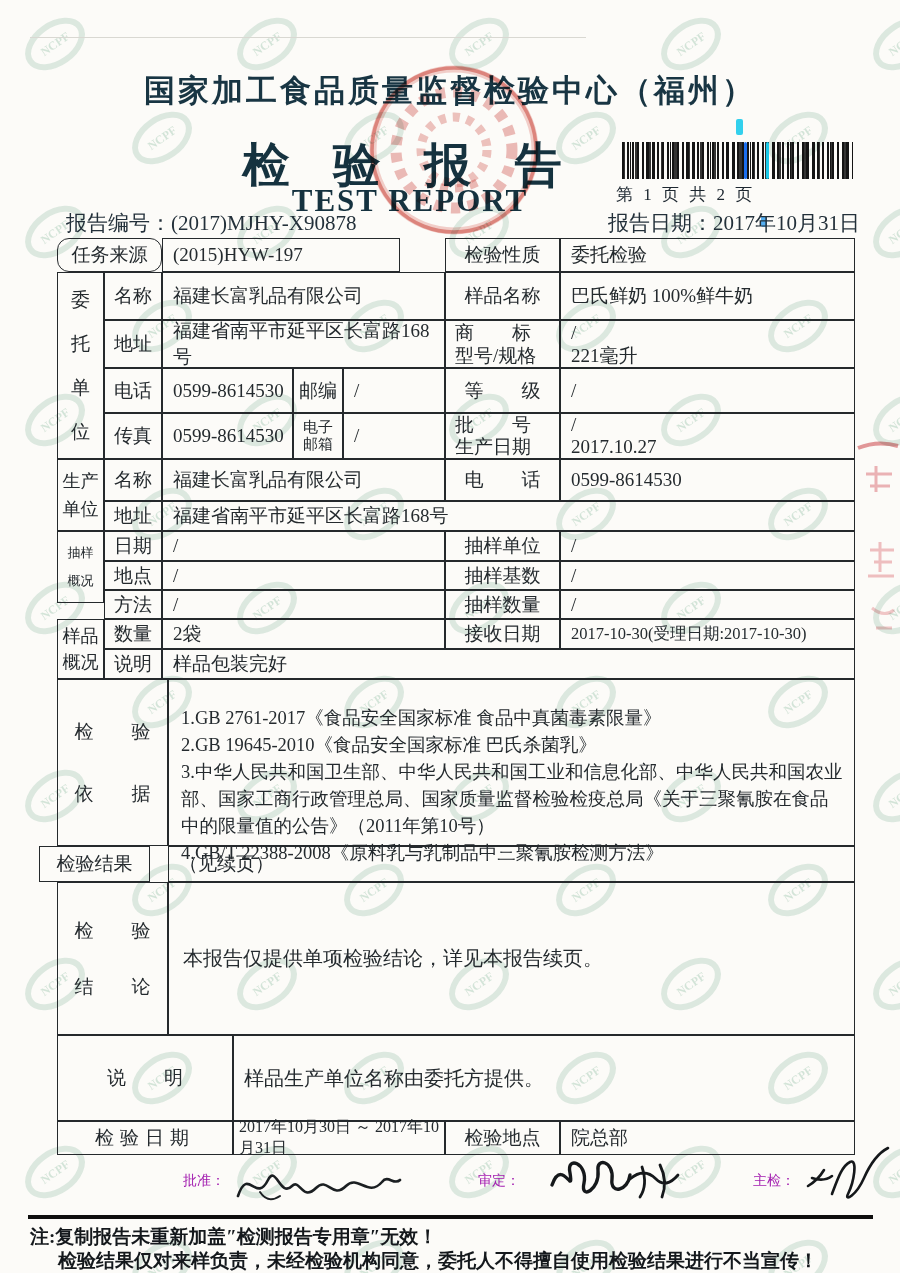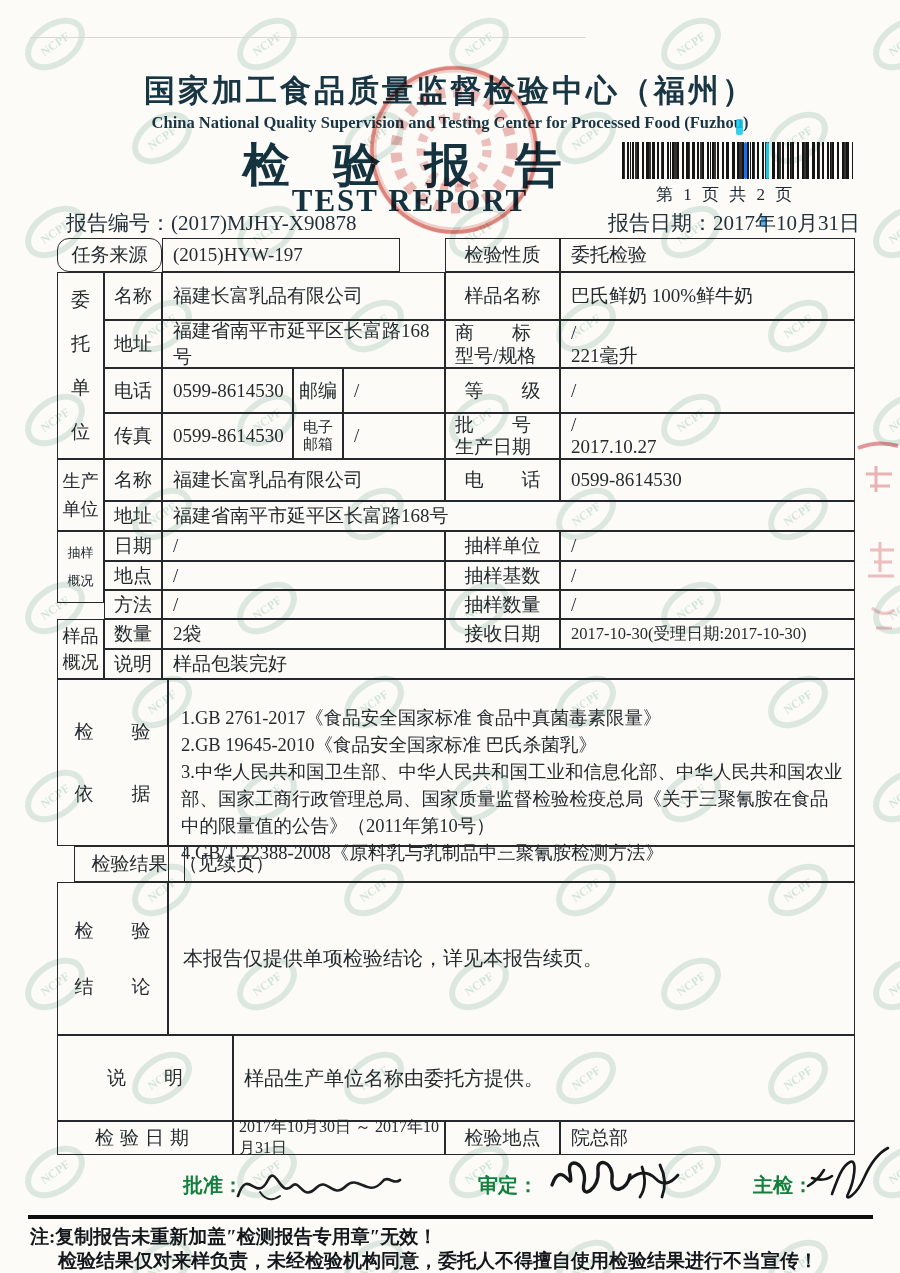--- a/index.html
+++ b/index.html
@@ -11,36 +11,36 @@
   
   .org-cn{left:0;width:900px;top:70px;font-size:31px;font-weight:bold;color:#183543;letter-spacing:3px;}
   .org-en{left:0;width:900px;top:113px;font-size:16.5px;font-weight:bold;color:#183543;}
   .title-cn{left:150px;width:520px;top:134px;font-size:47px;font-weight:bold;color:#15323f;letter-spacing:16px;}
   .title-en{left:150px;width:520px;top:183px;font-size:31px;font-weight:bold;color:#15323f;letter-spacing:2px;}
   .barcode{left:622px;top:142px;width:231px;height:37px;
     background:
       repeating-linear-gradient(90deg,#141414 0 2px,transparent 2px 5px),
       repeating-linear-gradient(90deg,#141414 0 1px,transparent 1px 8px),
       repeating-linear-gradient(90deg,rgba(17,17,17,.85) 0 3px,transparent 3px 13px);}
-  .page-info{left:616px;top:183px;font-size:17px;letter-spacing:3px;color:#1d2730;margin-left:40px;}
+  .page-info{left:616px;top:183px;font-size:17px;letter-spacing:3px;color:#1d2730;}
   .meta{font-size:21px;color:#23303a;}
   
   .cell{position:absolute;box-sizing:border-box;border:1.7px solid #25292c;
         display:flex;align-items:center;font-size:19px;}
   .lab{justify-content:center;text-align:center;}
   .val{padding-left:10px;}
   .pre{white-space:pre-line;}
   .two{flex-direction:column;align-items:stretch;justify-content:center;padding:0;}
   .two > div{height:50%;display:flex;align-items:center;}
   .two.lab > div{justify-content:flex-start;padding-left:9px;}
   .two .ln-val{padding-left:10px;}
   .small{font-size:15px;line-height:17px;}
   .basis-val{align-items:flex-start;padding:25px 8px 0 12px;display:block;}
   .basis-val p{margin:0;font-size:18.5px;line-height:27px;}
-  .foot-label{font-size:20px;font-weight:bold;color:#15803d;}
+  .foot-label{font-size:14px;font-weight:normal;color:#a21caf;}
   .rule{left:28px;top:1215px;width:845px;height:4px;background:#0e0e0e;}
   .note{font-size:19px;font-weight:bold;color:#14181c;}
   .artifact{position:absolute;border-radius:2px;}
   .scanline{left:30px;top:37px;width:556px;height:1px;background:#d9d8d2;}
 </style>
 </head>
 <body>
 
 <div class="page">
 
@@ -56,21 +56,20 @@
           <text text-anchor="middle" dy="4" font-size="12" font-weight="bold" fill="rgba(155,195,172,0.42)">NCPF</text>
         </g>
       </pattern>
     </defs>
     <rect width="900" height="1273" fill="url(#wmp)"></rect>
   </svg>
 
   <div class="abs scanline"></div>
 
   <div class="abs center org-cn">国家加工食品质量监督检验中心（福州）</div>
-  <div class="abs center org-en">China National Quality Supervision and Testing Center for Processed Food (Fuzhou)</div>
   <div class="abs center title-cn">检 验 报 告</div>
   <div class="abs center title-en">TEST REPORT</div>
 
   <div class="abs barcode"></div>
   <div class="artifact" style="left:744px;top:142px;width:3px;height:37px;background:#1b6ff0;"></div>
   <div class="artifact" style="left:766px;top:142px;width:3px;height:37px;background:#19c9e8;"></div>
   <div class="artifact" style="left:736px;top:119px;width:7px;height:16px;background:rgba(14,200,235,.85);"></div>
   <div class="artifact" style="left:761px;top:216px;width:6px;height:11px;background:rgba(30,150,240,.75);"></div>
 
   <div class="abs page-info">第 1 页  共 2 页</div>
@@ -178,21 +177,21 @@
 
   <div class="cell lab pre" style="left:57px;top:679px;width:111px;height:167px;line-height:62px;">检　　验
 依　　据</div>
   <div class="cell basis-val" style="left:168px;top:679px;width:687px;height:167px;">
     <p>1.GB 2761-2017《食品安全国家标准 食品中真菌毒素限量》</p>
     <p>2.GB 19645-2010《食品安全国家标准 巴氏杀菌乳》</p>
     <p>3.中华人民共和国卫生部、中华人民共和国工业和信息化部、中华人民共和国农业部、国家工商行政管理总局、国家质量监督检验检疫总局《关于三聚氰胺在食品中的限量值的公告》（2011年第10号）</p>
     <p>4.GB/T 22388-2008《原料乳与乳制品中三聚氰胺检测方法》</p>
   </div>
 
-  <div class="cell lab" style="left:74px;top:846px;width:111px;height:36px;">检验结果</div>
+  <div class="cell lab" style="left:39px;top:846px;width:111px;height:36px;">检验结果</div>
   <div class="cell val" style="left:168px;top:846px;width:687px;height:36px;">（见续页）</div>
 
   <div class="cell lab pre" style="left:57px;top:882px;width:111px;height:153px;line-height:56px;">检　　验
 结　　论</div>
   <div class="cell val" style="left:168px;top:882px;width:687px;height:153px;padding-left:14px;font-size:20px;">本报告仅提供单项检验结论，详见本报告续页。</div>
 
   <div class="cell lab" style="left:57px;top:1035px;width:176px;height:86px;">说　　明</div>
   <div class="cell val" style="left:233px;top:1035px;width:622px;height:86px;font-size:20px;">样品生产单位名称由委托方提供。</div>
 
   <div class="cell lab" style="left:57px;top:1121px;width:176px;height:34px;letter-spacing:6px;">检验日期</div>

